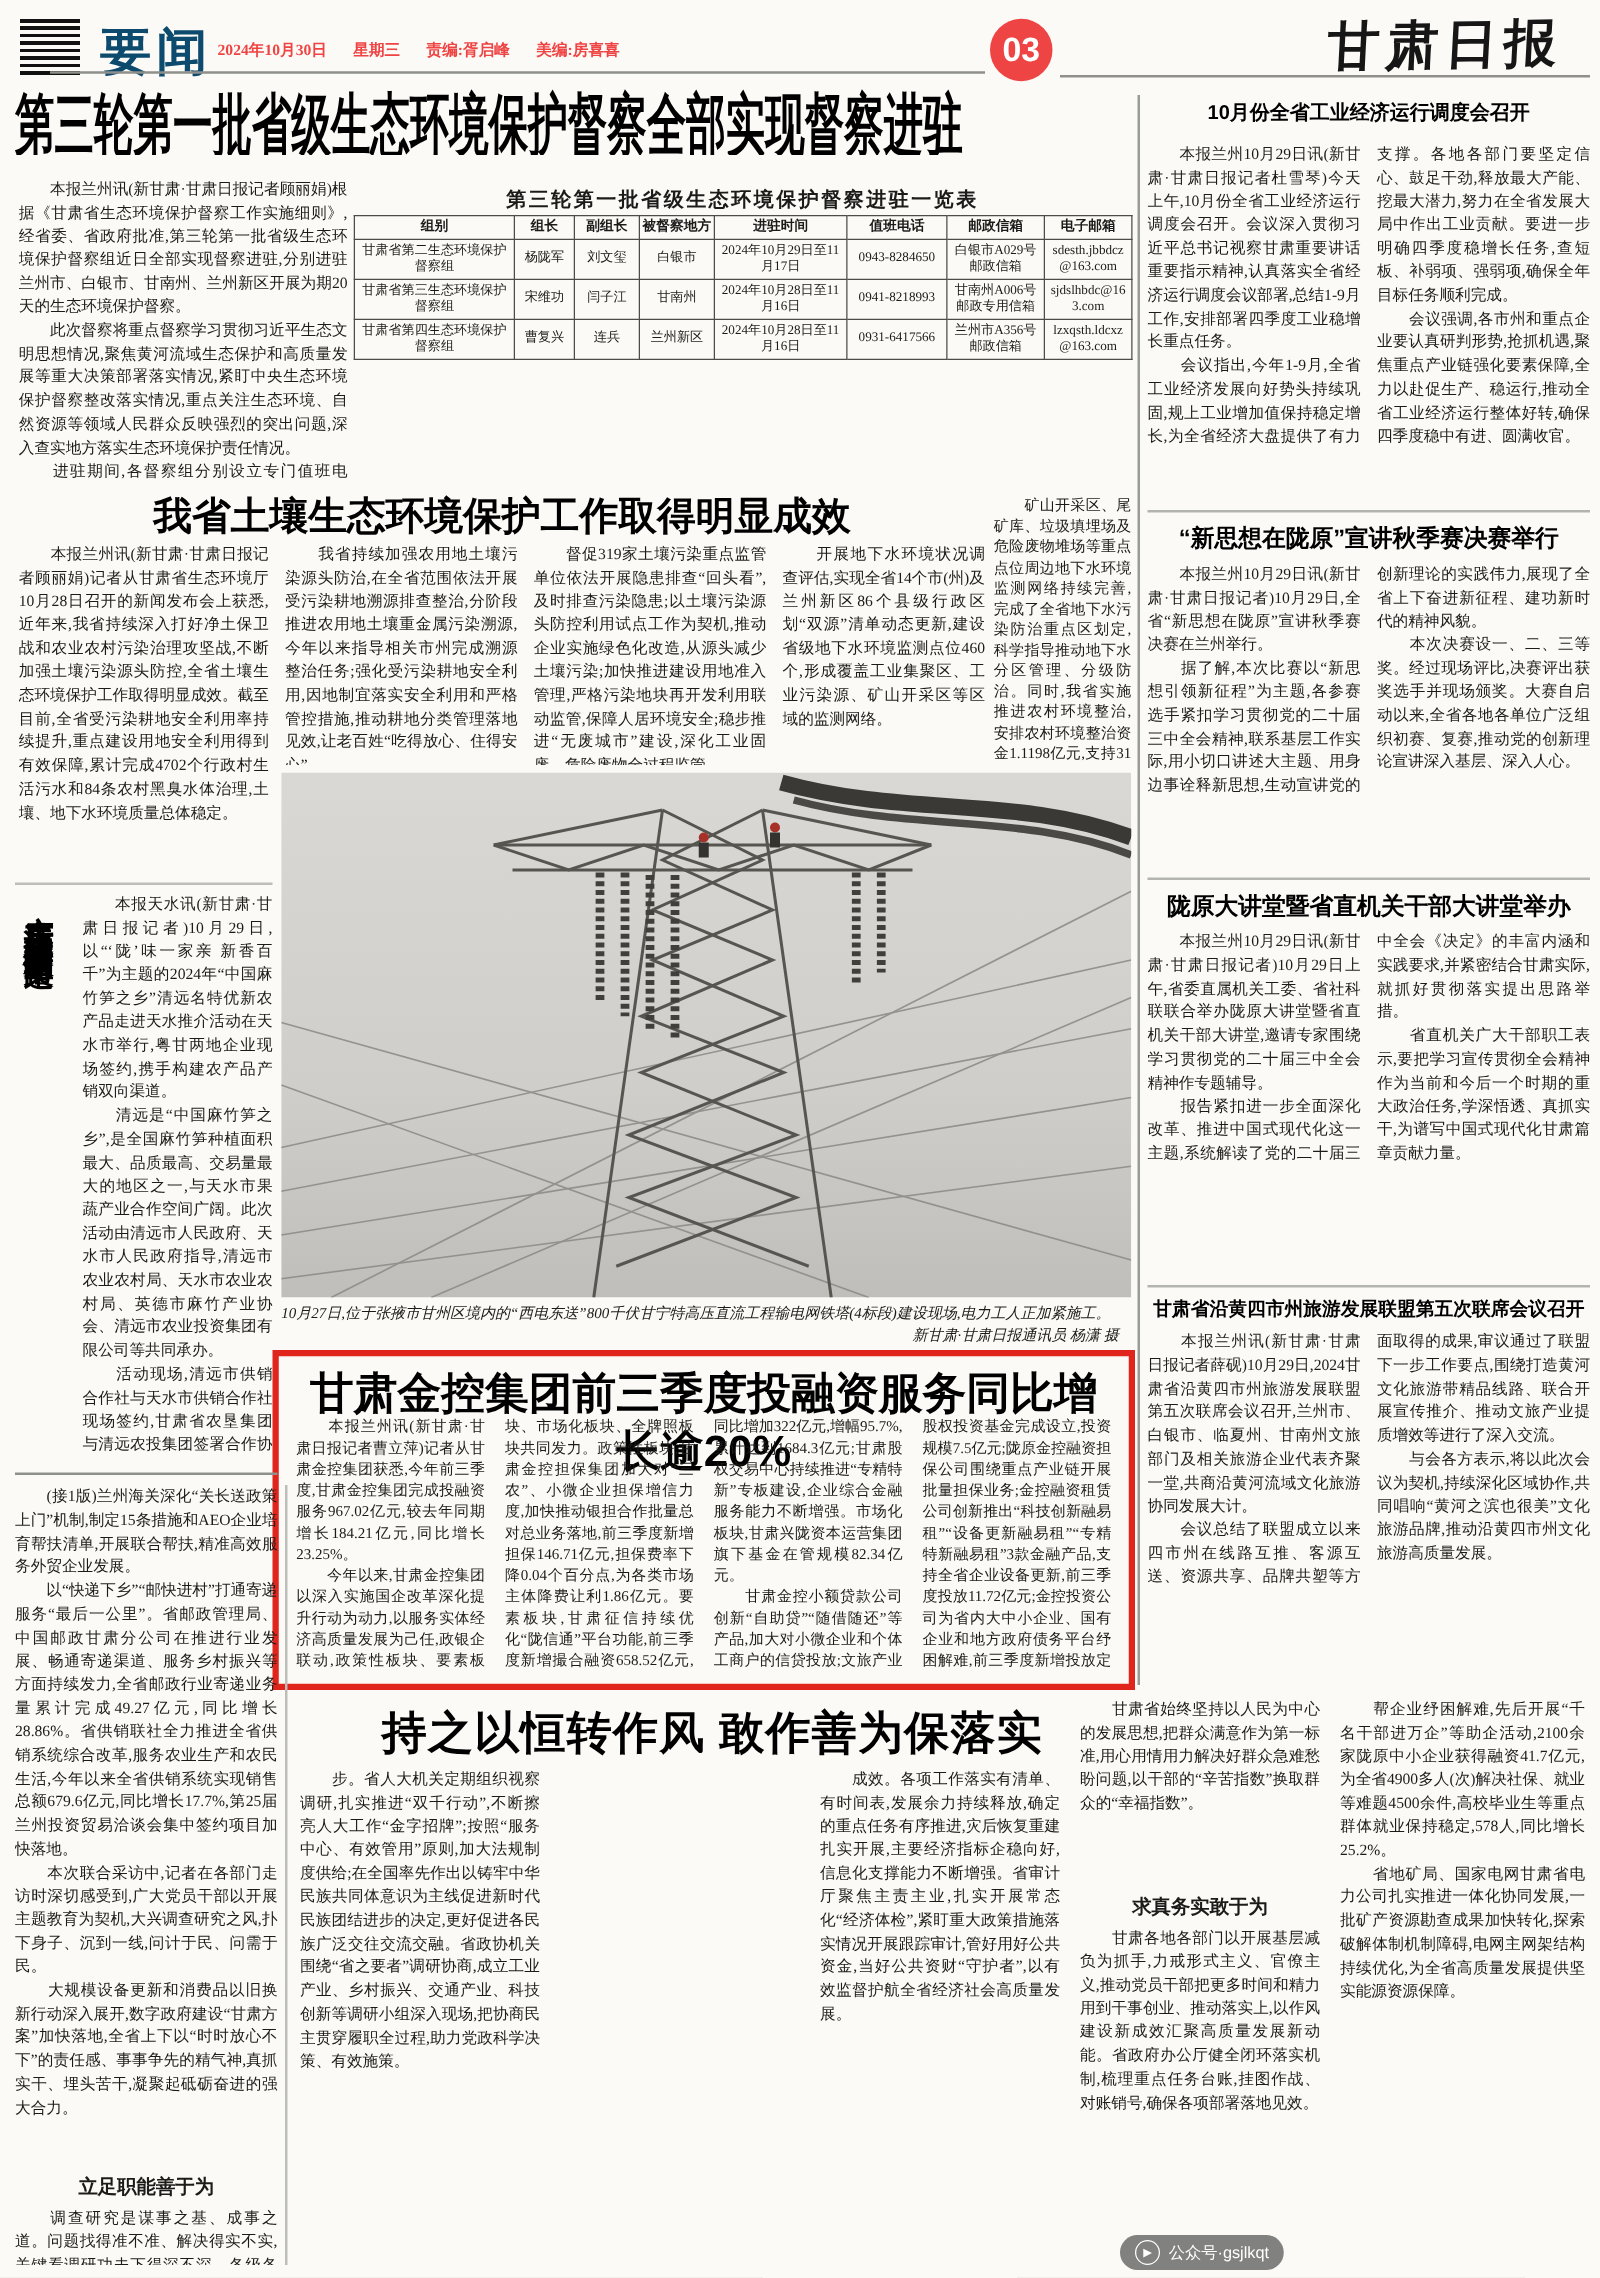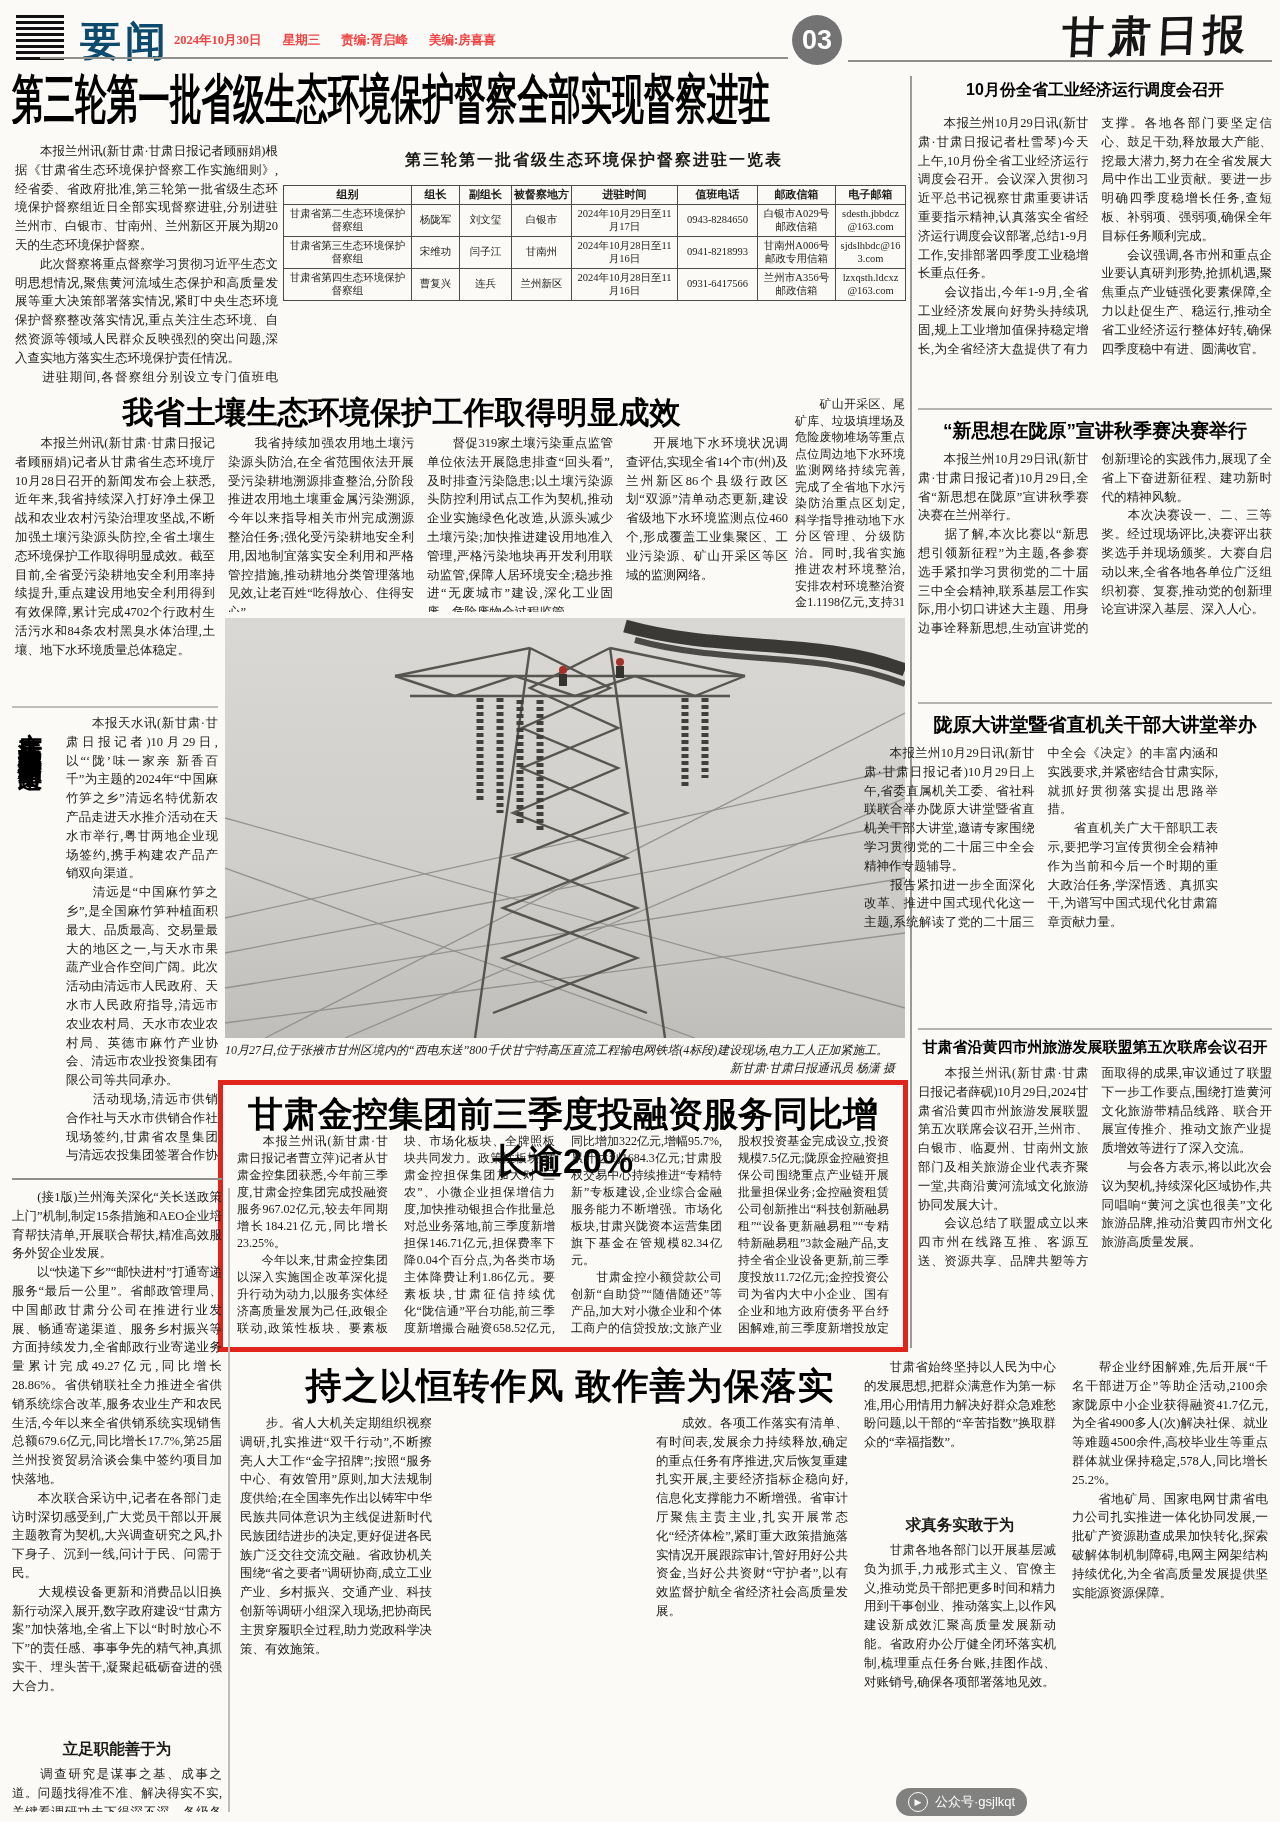--- a/index.html
+++ b/index.html
@@ -11,30 +11,30 @@
   .rule-v{background:#9a9a96;width:1.5px;}
   .cond{display:inline-block;white-space:nowrap;transform-origin:0 50%;}
   
   .qr{width:48px;height:48px;background:
       repeating-linear-gradient(0deg,#111 0 3px,#fbfaf6 3px 6px),
       repeating-linear-gradient(90deg,#111 0 3px,rgba(251,250,246,.55) 3px 6px);
       outline:2px solid #fbfaf6;}
   .section-label{font-family:"Liberation Sans",sans-serif;font-weight:700;font-size:41px;color:#0c4a6e;letter-spacing:4px;}
   .dateline{font-size:12.5px;color:#ef4444;font-weight:bold;}
   .dateline span{margin-right:18px;}
-  .pagenum{width:50px;height:50px;border-radius:50%;background:#737373;color:#fff;
+  .pagenum{width:50px;height:50px;border-radius:50%;background:#ef4444;color:#fff;
            font-family:"Liberation Sans",sans-serif;font-weight:900;font-size:27px;
            display:flex;align-items:center;justify-content:center;box-shadow:0 0 0 4px #fbfaf6;}
   .masthead{font-weight:900;font-size:42px;letter-spacing:5px;transform:skewX(-4deg) rotate(-1deg);color:#161616;}
   
   .h-main{font-family:"Liberation Sans",sans-serif;font-weight:900;font-size:54px;color:#000;}
   .h-sec{font-family:"Liberation Sans",sans-serif;font-weight:900;color:#000;text-align:center;}
   
   .tb-title{font-family:"Liberation Sans",sans-serif;font-weight:bold;font-size:16px;text-align:center;letter-spacing:2px;}
-  table.dz{border-collapse:collapse;width:622px;margin-top:14px;table-layout:fixed;}
+  table.dz{border-collapse:collapse;width:622px;margin-top:1px;table-layout:fixed;}
   table.dz th,table.dz td{border:1px solid #4c4c48;font-size:10.5px;line-height:13.5px;
       text-align:center;vertical-align:middle;padding:2px 2px;word-break:break-all;}
   table.dz th{font-weight:bold;font-size:11px;}
   
   .v-head{writing-mode:vertical-rl;text-orientation:upright;font-family:"Liberation Sans",sans-serif;
           font-weight:900;font-size:24px;letter-spacing:2px;color:#000;}
   
   .redbox{border:5px solid #e0251c;background:#fbfaf6;box-sizing:border-box;padding:6px 14px;}
   .fin-cols{column-count:4;column-gap:16px;height:204px;overflow:hidden;}
   .two-col{column-count:2;column-gap:13px;}
@@ -211,21 +211,21 @@
 　　会议强调,各市州和重点企业要认真研判形势,抢抓机遇,聚焦重点产业链强化要素保障,全力以赴促生产、稳运行,推动全省工业经济运行整体好转,确保四季度稳中有进、圆满收官。</div>
   <div class="abs rule-h" style="left:918px;top:408px;width:354px;background:#b3b3af"></div>
 
   <div class="abs h-sec" style="left:918px;top:418px;width:354px;font-size:19px">“新思想在陇原”宣讲秋季赛决赛举行</div>
   <div class="abs body-text two-col" style="left:918px;top:450px;width:354px;height:246px">　　本报兰州10月29日讯(新甘肃·甘肃日报记者)10月29日,全省“新思想在陇原”宣讲秋季赛决赛在兰州举行。
 　　据了解,本次比赛以“新思想引领新征程”为主题,各参赛选手紧扣学习贯彻党的二十届三中全会精神,联系基层工作实际,用小切口讲述大主题、用身边事诠释新思想,生动宣讲党的创新理论的实践伟力,展现了全省上下奋进新征程、建功新时代的精神风貌。
 　　本次决赛设一、二、三等奖。经过现场评比,决赛评出获奖选手并现场颁奖。大赛自启动以来,全省各地各单位广泛组织初赛、复赛,推动党的创新理论宣讲深入基层、深入人心。</div>
   <div class="abs rule-h" style="left:918px;top:702px;width:354px;background:#b3b3af"></div>
 
   <div class="abs h-sec" style="left:918px;top:712px;width:354px;font-size:19px">陇原大讲堂暨省直机关干部大讲堂举办</div>
-  <div class="abs body-text two-col" style="left:864px;top:744px;width:354px;height:278px">　　本报兰州10月29日讯(新甘肃·甘肃日报记者)10月29日上午,省委直属机关工委、省社科联联合举办陇原大讲堂暨省直机关干部大讲堂,邀请专家围绕学习贯彻党的二十届三中全会精神作专题辅导。
+  <div class="abs body-text two-col" style="left:918px;top:744px;width:354px;height:278px">　　本报兰州10月29日讯(新甘肃·甘肃日报记者)10月29日上午,省委直属机关工委、省社科联联合举办陇原大讲堂暨省直机关干部大讲堂,邀请专家围绕学习贯彻党的二十届三中全会精神作专题辅导。
 　　报告紧扣进一步全面深化改革、推进中国式现代化这一主题,系统解读了党的二十届三中全会《决定》的丰富内涵和实践要求,并紧密结合甘肃实际,就抓好贯彻落实提出思路举措。
 　　省直机关广大干部职工表示,要把学习宣传贯彻全会精神作为当前和今后一个时期的重大政治任务,学深悟透、真抓实干,为谱写中国式现代化甘肃篇章贡献力量。</div>
   <div class="abs rule-h" style="left:918px;top:1028px;width:354px;background:#b3b3af"></div>
 
   <div class="abs h-sec" style="left:918px;top:1038px;width:354px;font-size:15px">甘肃省沿黄四市州旅游发展联盟第五次联席会议召开</div>
   <div class="abs body-text two-col" style="left:918px;top:1064px;width:354px;height:280px">　　本报兰州讯(新甘肃·甘肃日报记者薛砚)10月29日,2024甘肃省沿黄四市州旅游发展联盟第五次联席会议召开,兰州市、白银市、临夏州、甘南州文旅部门及相关旅游企业代表齐聚一堂,共商沿黄河流域文化旅游协同发展大计。
 　　会议总结了联盟成立以来四市州在线路互推、客源互送、资源共享、品牌共塑等方面取得的成果,审议通过了联盟下一步工作要点,围绕打造黄河文化旅游带精品线路、联合开展宣传推介、推动文旅产业提质增效等进行了深入交流。
 　　与会各方表示,将以此次会议为契机,持续深化区域协作,共同唱响“黄河之滨也很美”文化旅游品牌,推动沿黄四市州文化旅游高质量发展。</div>
 
   <div class="abs rule-h" style="left:12px;top:1178px;width:210px"></div>

